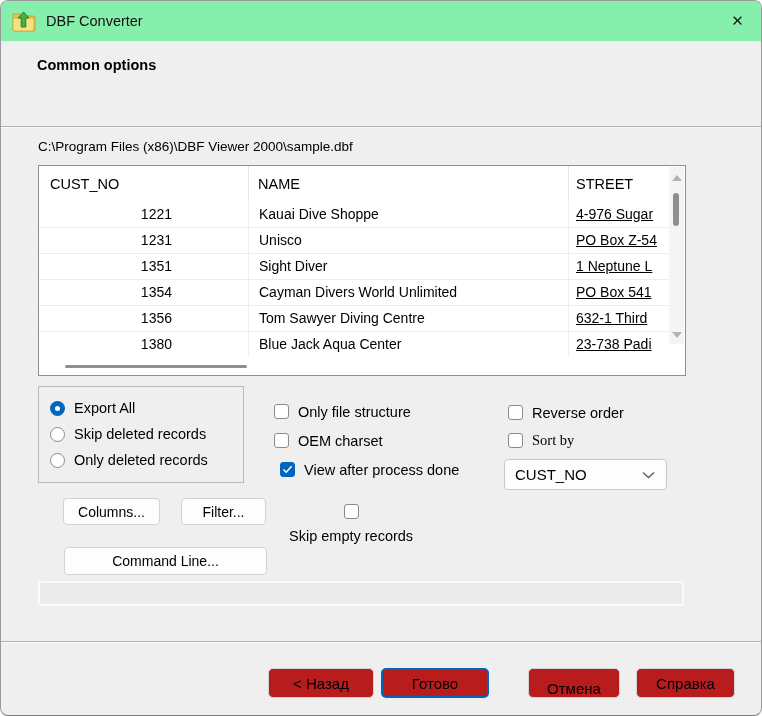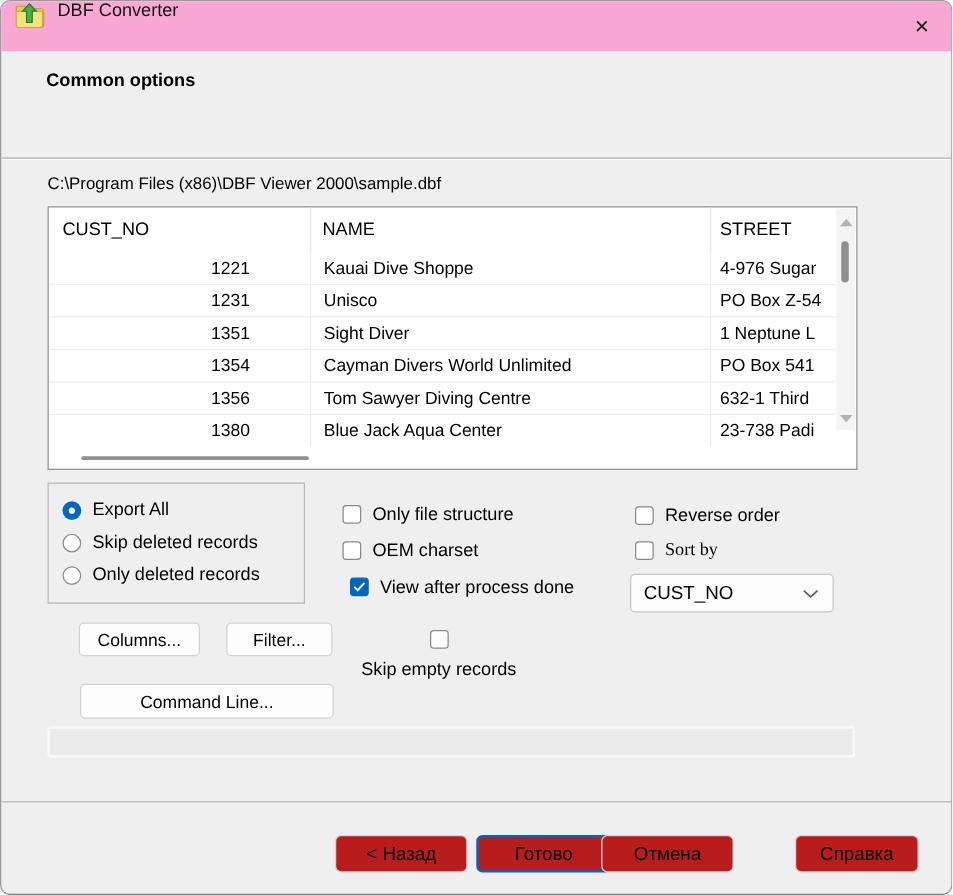--- a/index.html
+++ b/index.html
@@ -8,21 +8,21 @@
   .window {
     position:relative; width:762px; height:716px;
     background:#efefef;
     border:1px solid #9a9a9a; border-bottom-color:#7d7d7d;
     border-radius:8px; overflow:hidden;
   }
 
   
   .titlebar {
     position:absolute; top:0; left:0; right:0; height:40px;
-    background:#f9a8d4; display:flex; padding-left:10px;
+    background:#86efac; display:flex; align-items:center; padding-left:10px;
   }
   .app-icon { width:25px; height:22px; margin-right:10px; flex:none; }
   .title { font-size:14.5px; color:#111; }
   .close-btn {
     position:absolute; top:0; right:0; width:47px; height:40px;
     display:flex; align-items:center; justify-content:center;
     font-size:15px; color:#1a1a1a; cursor:default;
   }
 
   
@@ -40,23 +40,23 @@
     background:#fff; border:1px solid #8f8f8f;
   }
   .grid-head { position:absolute; top:0; left:0; right:17px; height:36px; display:flex; }
   .gh { font-size:14.5px; color:#000; line-height:36px; border-right:1px solid #e6e6e6; }
   .gh.c1 { width:210px; padding-left:11px; }
   .gh.c2 { width:320px; padding-left:9px; }
   .gh.c3 { flex:1; padding-left:7px; border-right:none; }
   .grid-rows { position:absolute; top:36px; left:0; right:17px; height:155px; overflow:hidden; }
   .grow { height:26px; display:flex; border-bottom:1px solid #ededed; font-size:14px; color:#000; }
   .gc { line-height:25px; white-space:nowrap; overflow:hidden; }
-  .gc.c1 { width:210px; text-align:right; padding-right:48px; border-right:1px solid #efefef; }
+  .gc.c1 { width:210px; text-align:right; padding-right:76px; border-right:1px solid #efefef; }
   .gc.c2 { width:320px; padding-left:10px; border-right:1px solid #efefef; }
-  .gc.c3 { flex:1; padding-left:7px; }
+  .gc.c3 { flex:1; padding-left:7px;text-decoration:underline; }
 
   .vscroll { position:absolute; top:1px; right:1px; width:15px; height:177px; background:#f4f4f4; }
   .varrow { position:absolute; left:50%; transform:translateX(-50%); width:0; height:0; }
   .varrow.up { top:8px; border-left:5px solid transparent; border-right:5px solid transparent; border-bottom:6px solid #b3b3b3; }
   .varrow.down { bottom:6px; border-left:5px solid transparent; border-right:5px solid transparent; border-top:6px solid #b3b3b3; }
   .vthumb { position:absolute; left:4px; top:26px; width:6px; height:33px; background:#8f8f8f; border-radius:3px; }
   .hthumb { position:absolute; left:26px; bottom:7px; width:182px; height:3px; background:#909090; border-radius:2px; }
 
   
   .groupbox { position:absolute; left:37px; top:385px; width:206px; height:97px; border:1px solid #b9b9b9; padding:8px 17px 0 11px; }
@@ -92,21 +92,21 @@
 
   .progressbar {
     position:absolute; left:37px; top:580px; width:646px; height:25px;
     background:#ebebeb; border:2px solid #fafafa; border-radius:3px;
   }
 
   .fbtn { position:absolute; top:667px; height:30px; background:#b91c1c; border:1px solid #d2d2d2; border-radius:5px;
           display:flex; align-items:center; justify-content:center; font-size:15px; color:#000; }
   .fbtn-back   { left:267px; width:106px; }
   .fbtn-finish { left:380px; width:108px; border:2px solid #0067c0; }
-  .fbtn-cancel { left:480px; width:106px; }
+  .fbtn-cancel { left:527px; width:92px;align-items:flex-end; }
   .fbtn-help   { left:635px; width:99px;justify-content:center; }
 </style>
 </head>
 <body>
 
 <div class="window">
 
   <div class="titlebar">
     <svg class="app-icon" viewBox="0 0 25 22">
       <path d="M2 4 h7 l2 2 h11 a2 2 0 0 1 2 2 v11 a2 2 0 0 1 -2 2 H4 a2 2 0 0 1 -2 -2 Z" fill="#e8c54d" stroke="#b89a35" stroke-width="0.8"></path>

